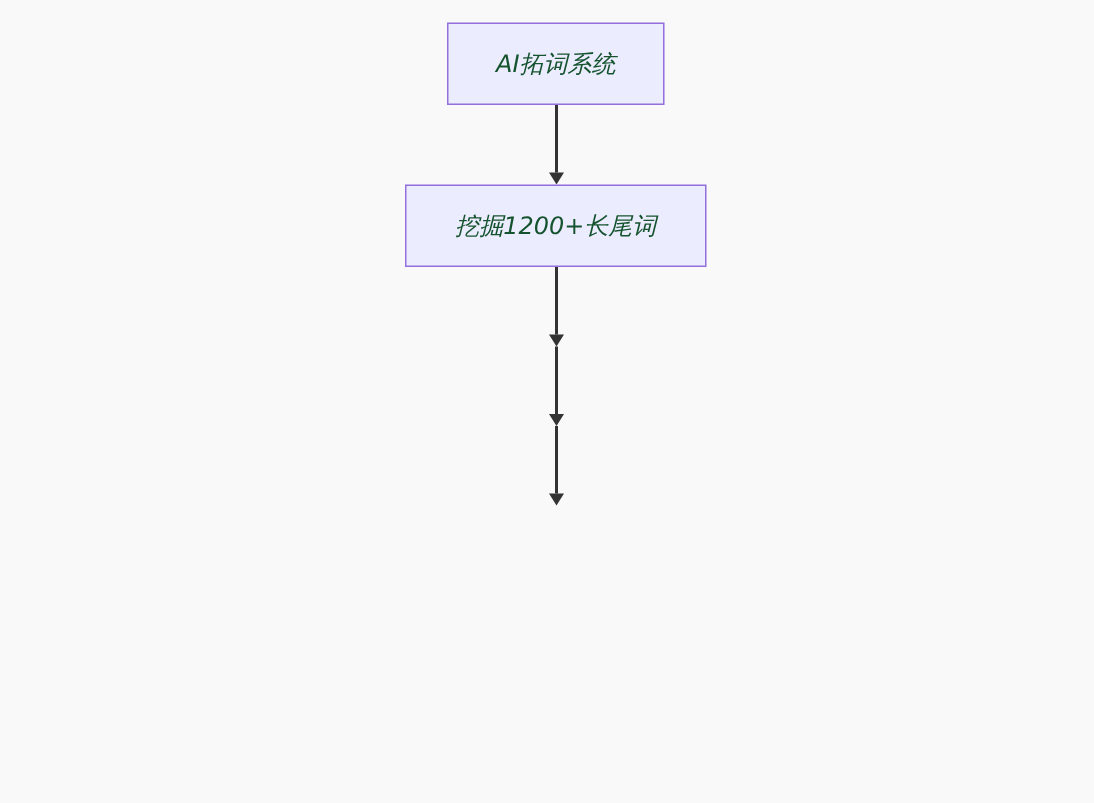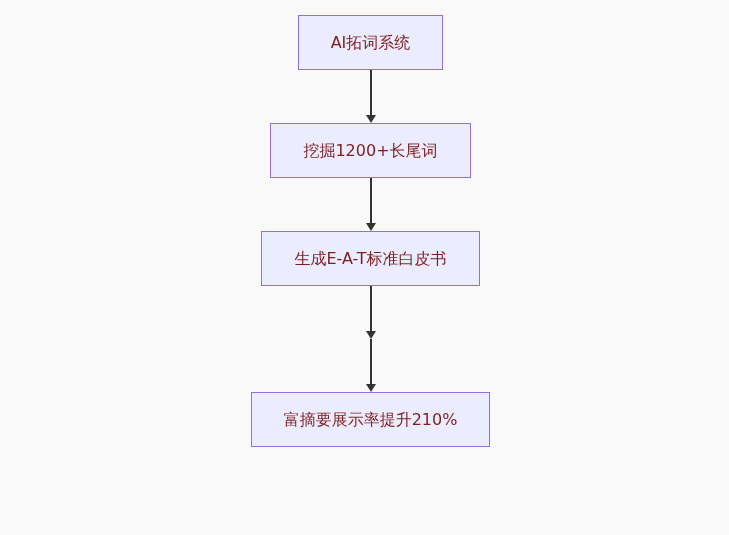--- a/index.html
+++ b/index.html
@@ -15,27 +15,28 @@
     height: 535px;
     display: flex;
     flex-direction: column;
     align-items: center;
     padding-top: 15px;
     transform: translateX(6px);
   }
   .node {
     background: #ececff;
     border: 1px solid #9370db;
-    color: #7f1d1d;
+    color: #14532d;
     font-size: 16px;
     line-height: 19px;
     padding: 17px 32px;
     text-align: center;
     white-space: nowrap;
     flex: 0 0 auto;
+    font-style: italic;
   }
   .connector {
     display: flex;
     flex-direction: column;
     align-items: center;
     flex: 0 0 auto;
     height: 53px;
   }
   .connector .line {
     width: 2px;
@@ -66,32 +67,26 @@
 
   <div class="node">
     <span>挖掘1200+长尾词</span>
   </div>
 
   <div class="connector">
     <div class="line"></div>
     <div class="arrowhead"></div>
   </div>
 
-  <div class="node">
-    <span>生成E-A-T标准白皮书</span>
-  </div>
 
   <div class="connector">
     <div class="line"></div>
     <div class="arrowhead"></div>
   </div>
 
 
   <div class="connector">
     <div class="line"></div>
     <div class="arrowhead"></div>
   </div>
 
-  <div class="node">
-    <span>富摘要展示率提升210%</span>
-  </div>
 
 </div>
 
 </body></html>

